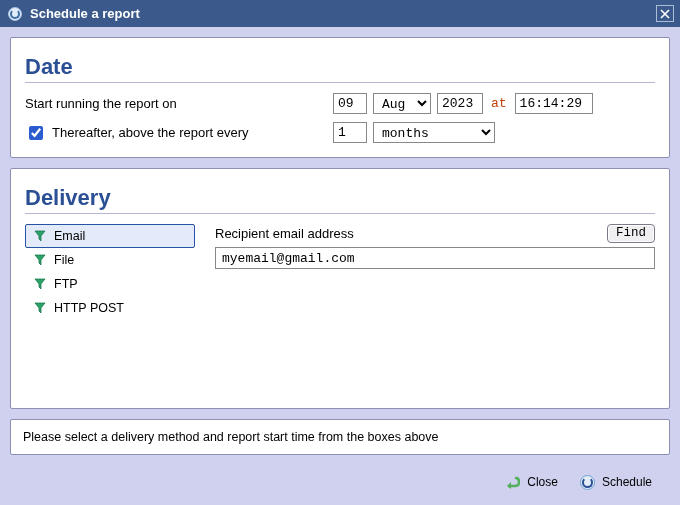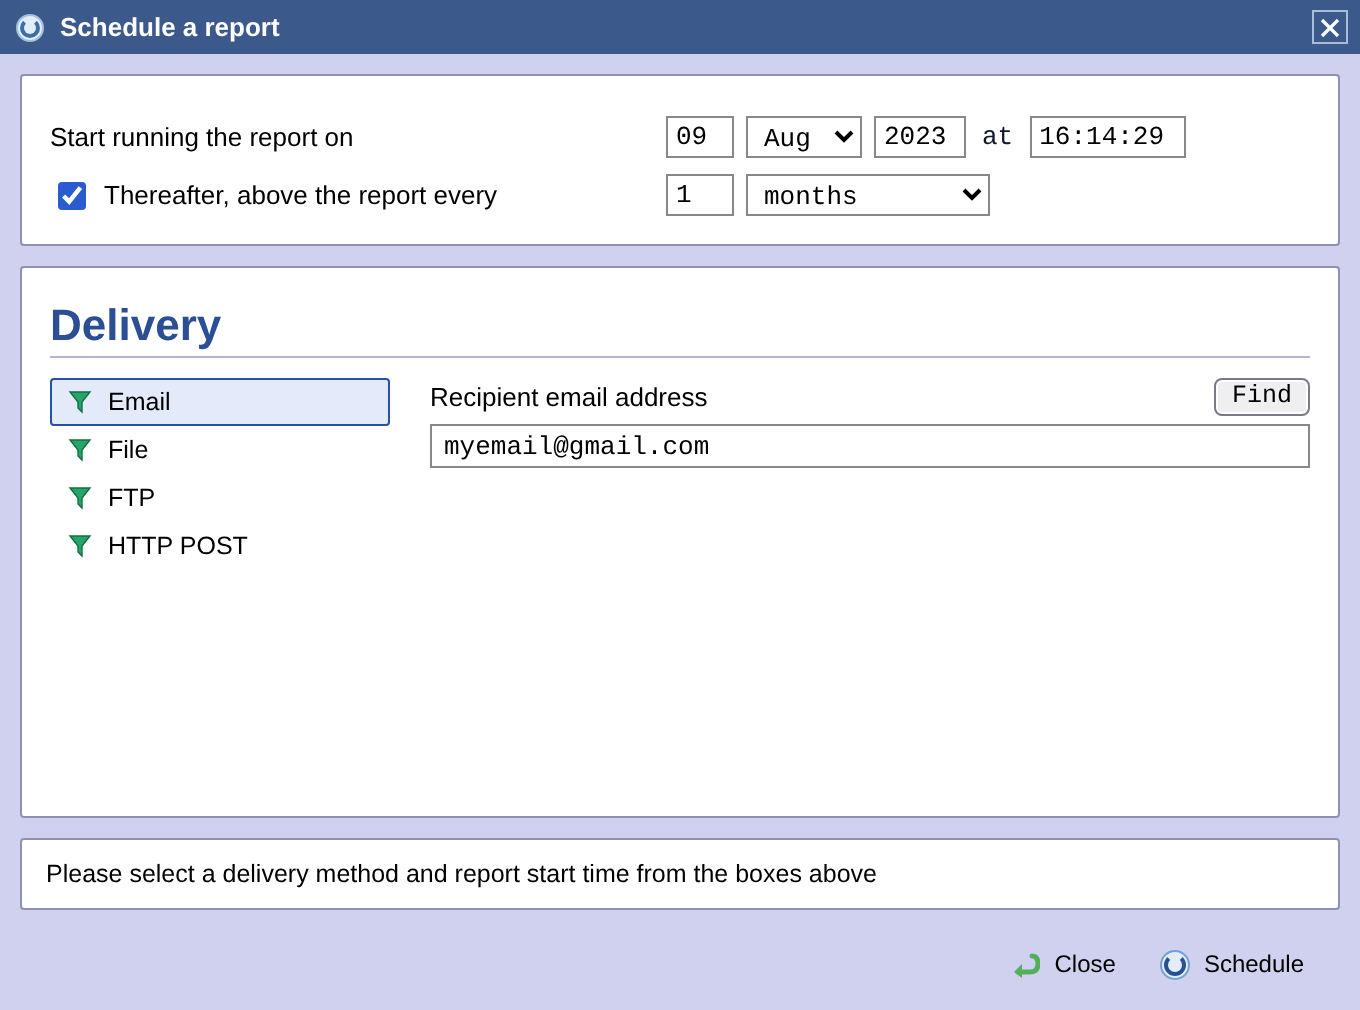--- a/index.html
+++ b/index.html
@@ -100,21 +100,21 @@
     height: 21px;
   }
   input.tx { }
   .day-input { width: 34px; text-align:left; }
   .month-sel { width: 58px; }
   .year-input { width: 46px; }
   .time-input { width: 78px; }
   .at {
     font-family: "Courier New", monospace;
     font-size: 13px;
-    color: #0f172a; padding: 0 2px;
+    color: #c2410c; padding: 0 2px;
   }
   .repeat-num { width: 34px; }
   .repeat-unit { width: 122px; }
   .checklabel {
     display: flex; align-items: center; gap: 6px;
     font-size: 13px;
   }
   .checklabel input[type=checkbox]{
     width:14px; height:14px; accent-color:#2b5ccf;
   }
@@ -222,20 +222,21 @@
     <span class="close-btn">
       <svg width="12" height="12" viewBox="0 0 12 12">
           <path d="M2 2 L10 10 M10 2 L2 10" stroke="#fff" stroke-width="1.6"></path>
         </svg>
     </span>
   </div>
 
   <div class="outer">
 
     <div class="panel">
+      <h2>Date</h2>
 
       <div class="daterow">
         <div class="label">Start running the report on</div>
         <div class="controls">
           <input class="tx day-input" value="09" style="">
           <select class="sel month-sel">
             <option>Aug</option>
           </select>
           <input class="tx year-input" value="2023" style="">
           <span class="at">at</span>

